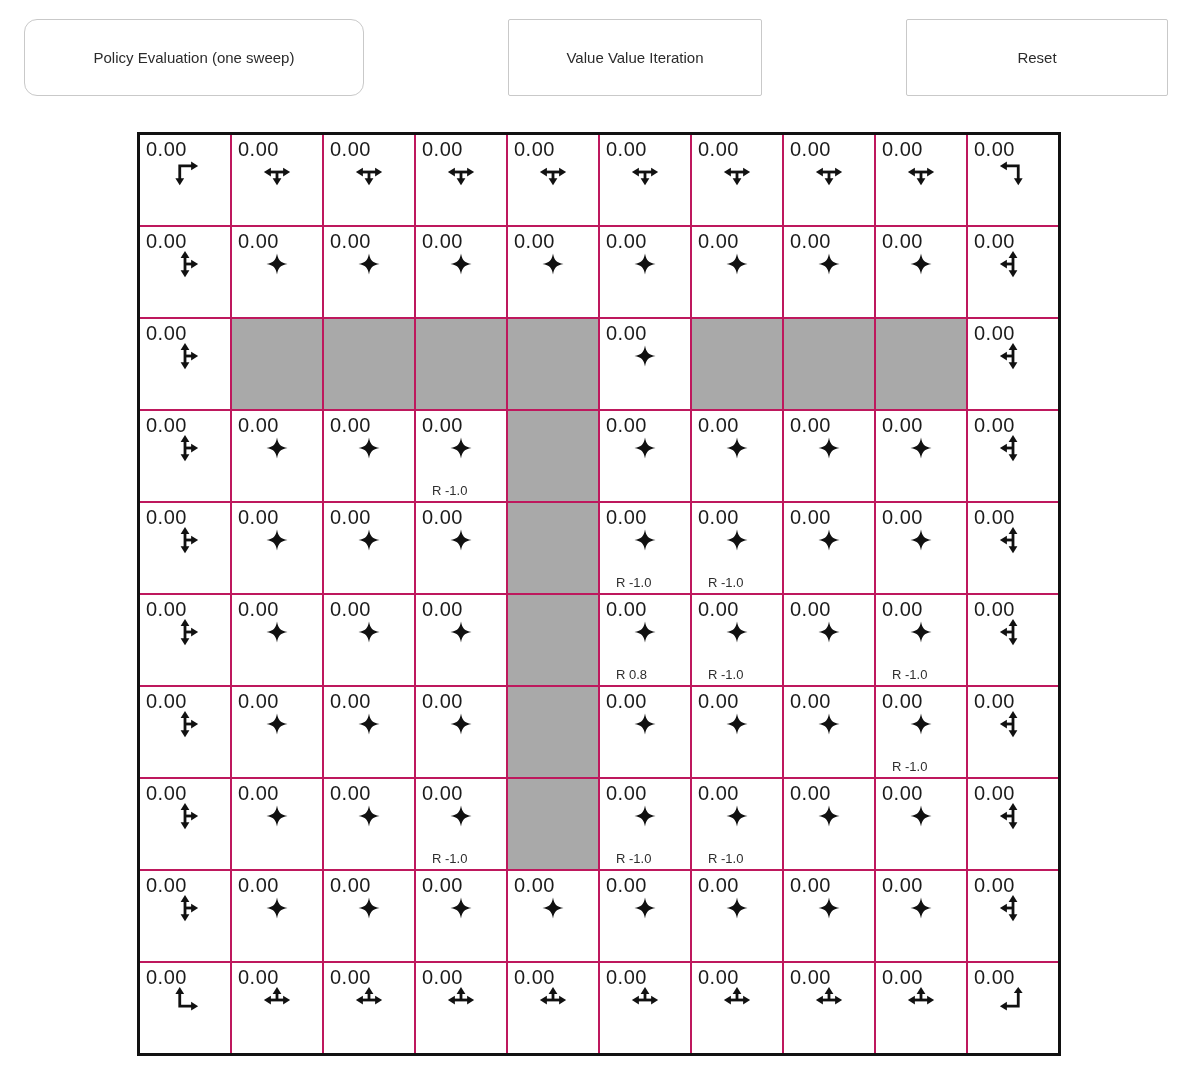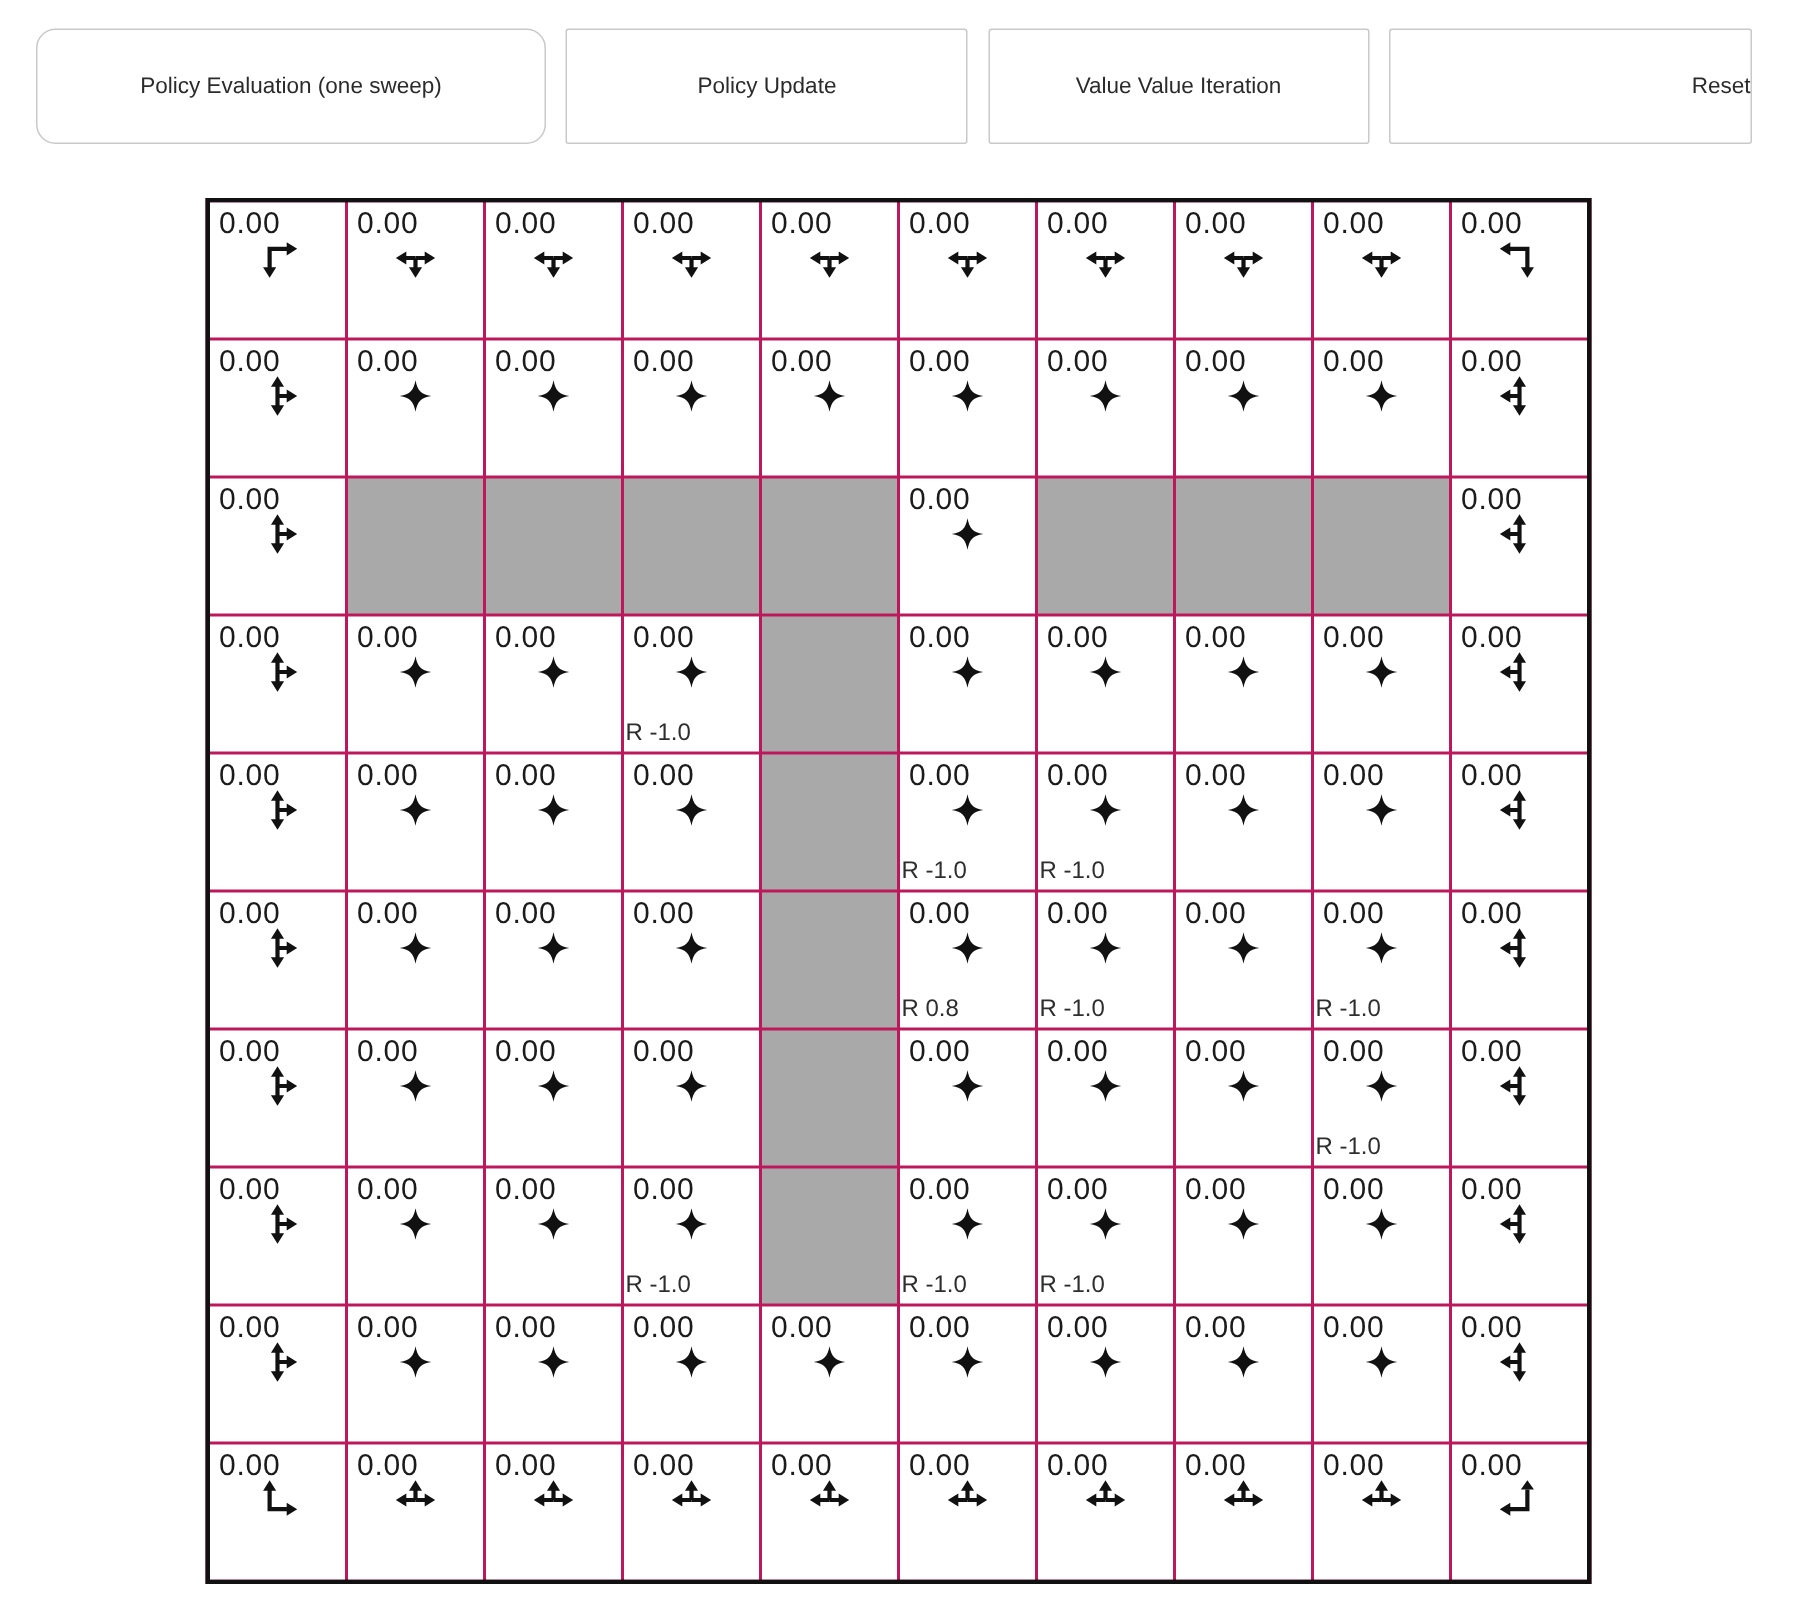--- a/index.html
+++ b/index.html
@@ -4,37 +4,36 @@
 <style>
   * { margin:0; padding:0; box-sizing:border-box; }
   html,body { width:1202px; height:1080px; background:#ffffff;
     font-family:"Liberation Sans", sans-serif; overflow:hidden; }
 
   .toolbar { position:absolute; left:24px; top:19px; width:1144px; height:77px;
     display:flex; justify-content:space-between; }
   .btn { background:#ffffff; border:1px solid #c9c9c9; border-radius:2px;
     font-size:15px; color:#2b2b2b; text-align:center; line-height:75px;
     cursor:pointer; font-family:"Liberation Sans", sans-serif; }
-  .btn.b1 { width:340px;border-radius:13px; } .btn.b2 { width:268px; } .btn.b3 { width:254px; } .btn.b4 { width:242px;text-align:right; }
+  .btn.b1 { width:340px;border-radius:13px; } .btn.b2 { width:268px; } .btn.b3 { width:254px; } .btn.b4 { width:262px; }
 
   .grid { position:absolute; left:137px; top:132px; border:3px solid #111;
     background:#be185d; display:grid; grid-template-columns:repeat(10,90px);
     grid-auto-rows:90px; gap:2px; }
   .cell { position:relative; background:#ffffff; }
   .cell.wall { background:#a9a9a9; }
   .val { position:absolute; top:3px; left:6px; font-size:20px; color:#1b1b1b; letter-spacing:0.5px; }
   .arr { position:absolute; top:23px; left:50%; transform:translateX(-50%); }
-  .rwd { position:absolute; bottom:3px; left:1px; font-size:16px; color:#2e2e2e; }
+  .rwd { position:absolute; bottom:3px; left:16px; font-size:13px; color:#2e2e2e; }
 </style>
 </head>
 <body>
 
 <div class="toolbar">
   <div class="btn b1">Policy Evaluation (one sweep)</div>
-  <div class="btn b2">Policy Update</div>
   <div class="btn b3">Value Value Iteration</div>
   <div class="btn b4">Reset</div>
 </div>
 
 <div class="grid">
     <div class="cell">
       <div class="val">0.00</div>
       <div class="arr"><svg viewBox="-16 -16 32 32" width="28" height="28">
           <g>
             <polyline points="-6,8 -6,-7 8,-7" fill="none" stroke="#111111" stroke-width="3.2"></polyline>

